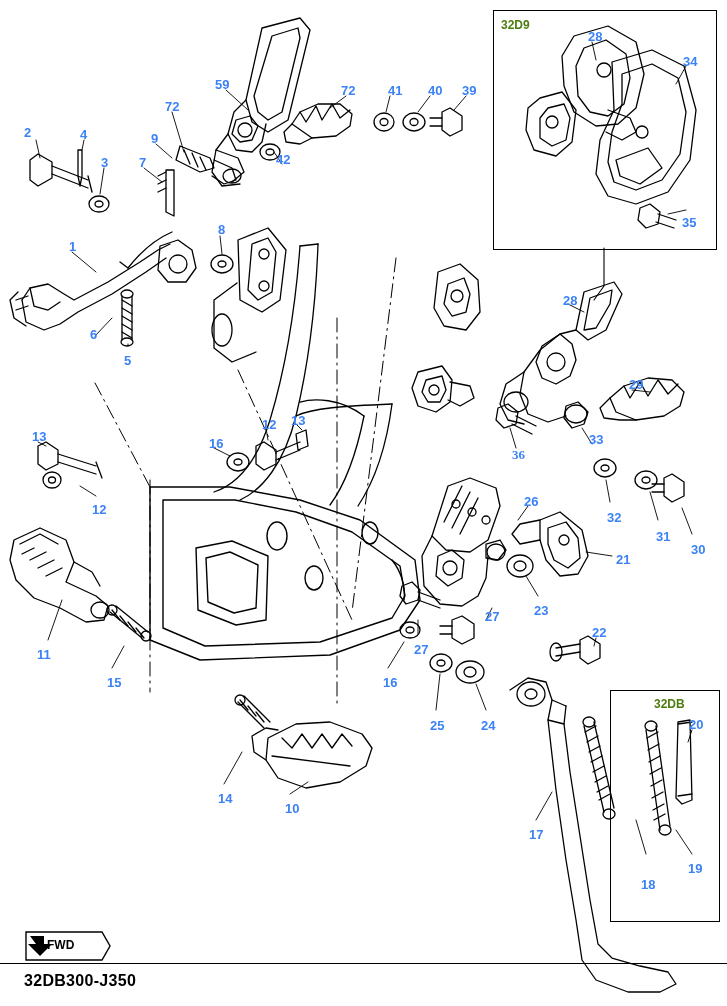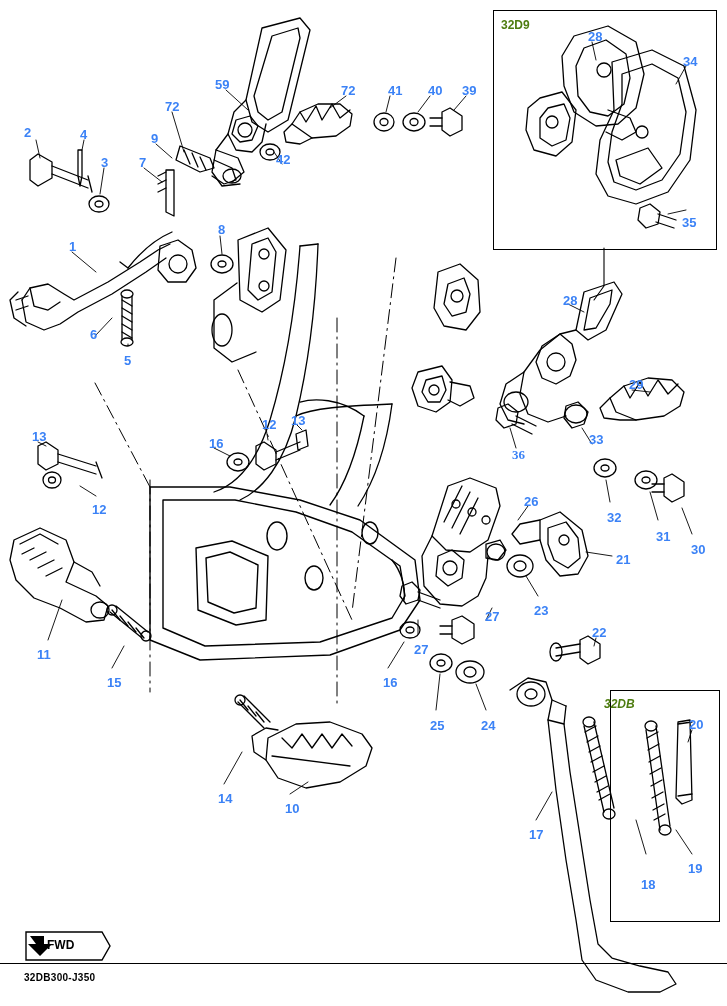--- a/index.html
+++ b/index.html
@@ -3,21 +3,21 @@
 <meta charset="utf-8">
 <style>
   html,body{margin:0;padding:0;background:#fff;}
   body{width:727px;height:1006px;position:relative;overflow:hidden;
        font-family:"Liberation Sans",sans-serif;color:#000;}
   #sheet{position:absolute;inset:0;}
   svg#art{position:absolute;left:0;top:0;width:727px;height:1006px;}
   .lbl{position:absolute;font-size:13px;font-weight:bold;line-height:13px;
        color:#3b82f6;white-space:nowrap;}
   .boxlbl{position:absolute;font-size:12px;font-weight:bold;color:#4d7c0f;}
-  .footer{position:absolute;left:24px;top:972px;font-size:10px;font-weight:bold;
+  .footer{position:absolute;left:24px;top:972px;font-size:16px;font-weight:bold;
           letter-spacing:.3px;}
   .fwdtxt{position:absolute;left:47px;top:938px;font-size:12px;font-weight:bold;text-align:center;}
   .panel{position:absolute;border:1.6px solid #000;background:transparent;}
   .hr{position:absolute;left:0;top:963px;width:727px;height:1.4px;background:#000;}
 </style>
 </head>
 <body>
 
 <div id="sheet">
 
@@ -305,21 +305,21 @@
       <path d="M30,936 L44,936 L44,944 L52,944 L40,956 L28,944 L36,944 Z" fill="#000"></path>
     </g>
   </svg>
 
   <div class="hr"></div>
 
   <div class="panel" style="left:493px;top:10px;width:222px;height:238px;"></div>
   <div class="boxlbl" style="left:501px;top:18px;">32D9</div>
 
   <div class="panel" style="left:610px;top:690px;width:108px;height:230px;"></div>
-  <div class="boxlbl" style="left:604px;top:697px;font-style:italic;">32DB</div>
+  <div class="boxlbl" style="left:654px;top:697px;">32DB</div>
 
   <div class="fwdtxt">FWD</div>
 
   <div class="footer">32DB300-J350</div>
 
   <div class="lbl" style="left:69px;top:240px;">1</div>
   <div class="lbl" style="left:24px;top:126px;">2</div>
   <div class="lbl" style="left:101px;top:156px;">3</div>
   <div class="lbl" style="left:80px;top:128px;">4</div>
   <div class="lbl" style="left:124px;top:354px;">5</div>

